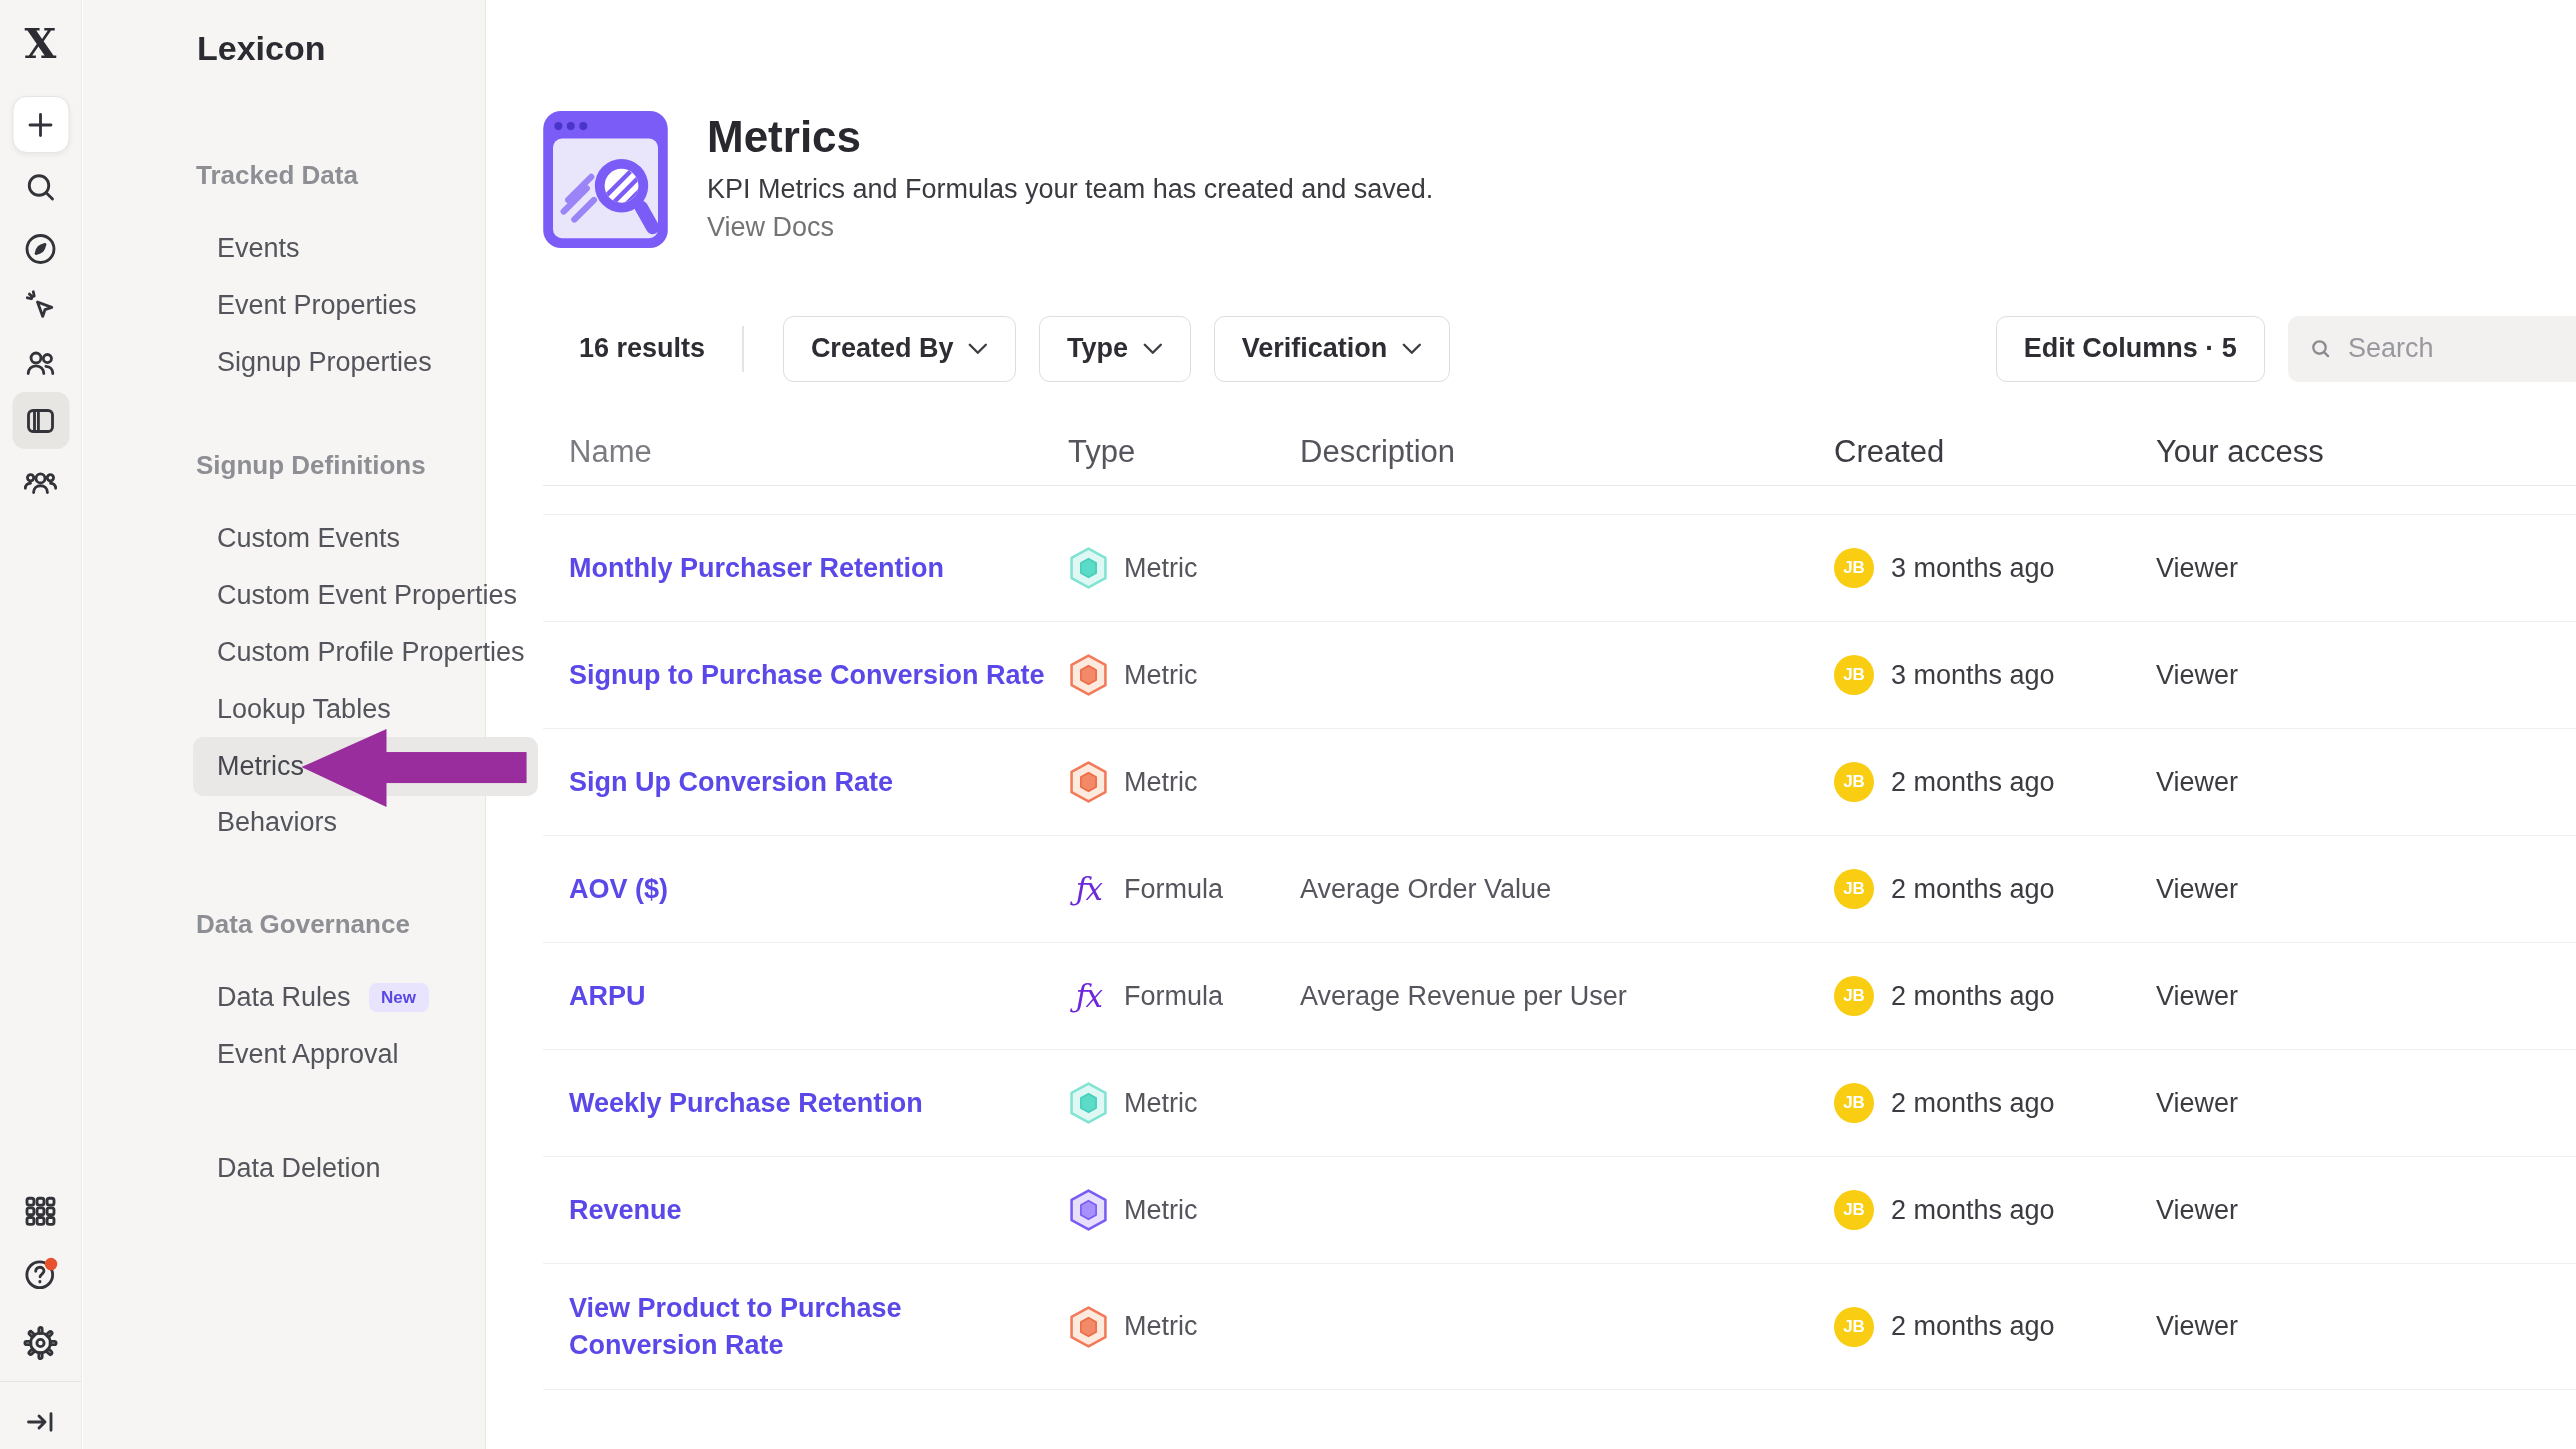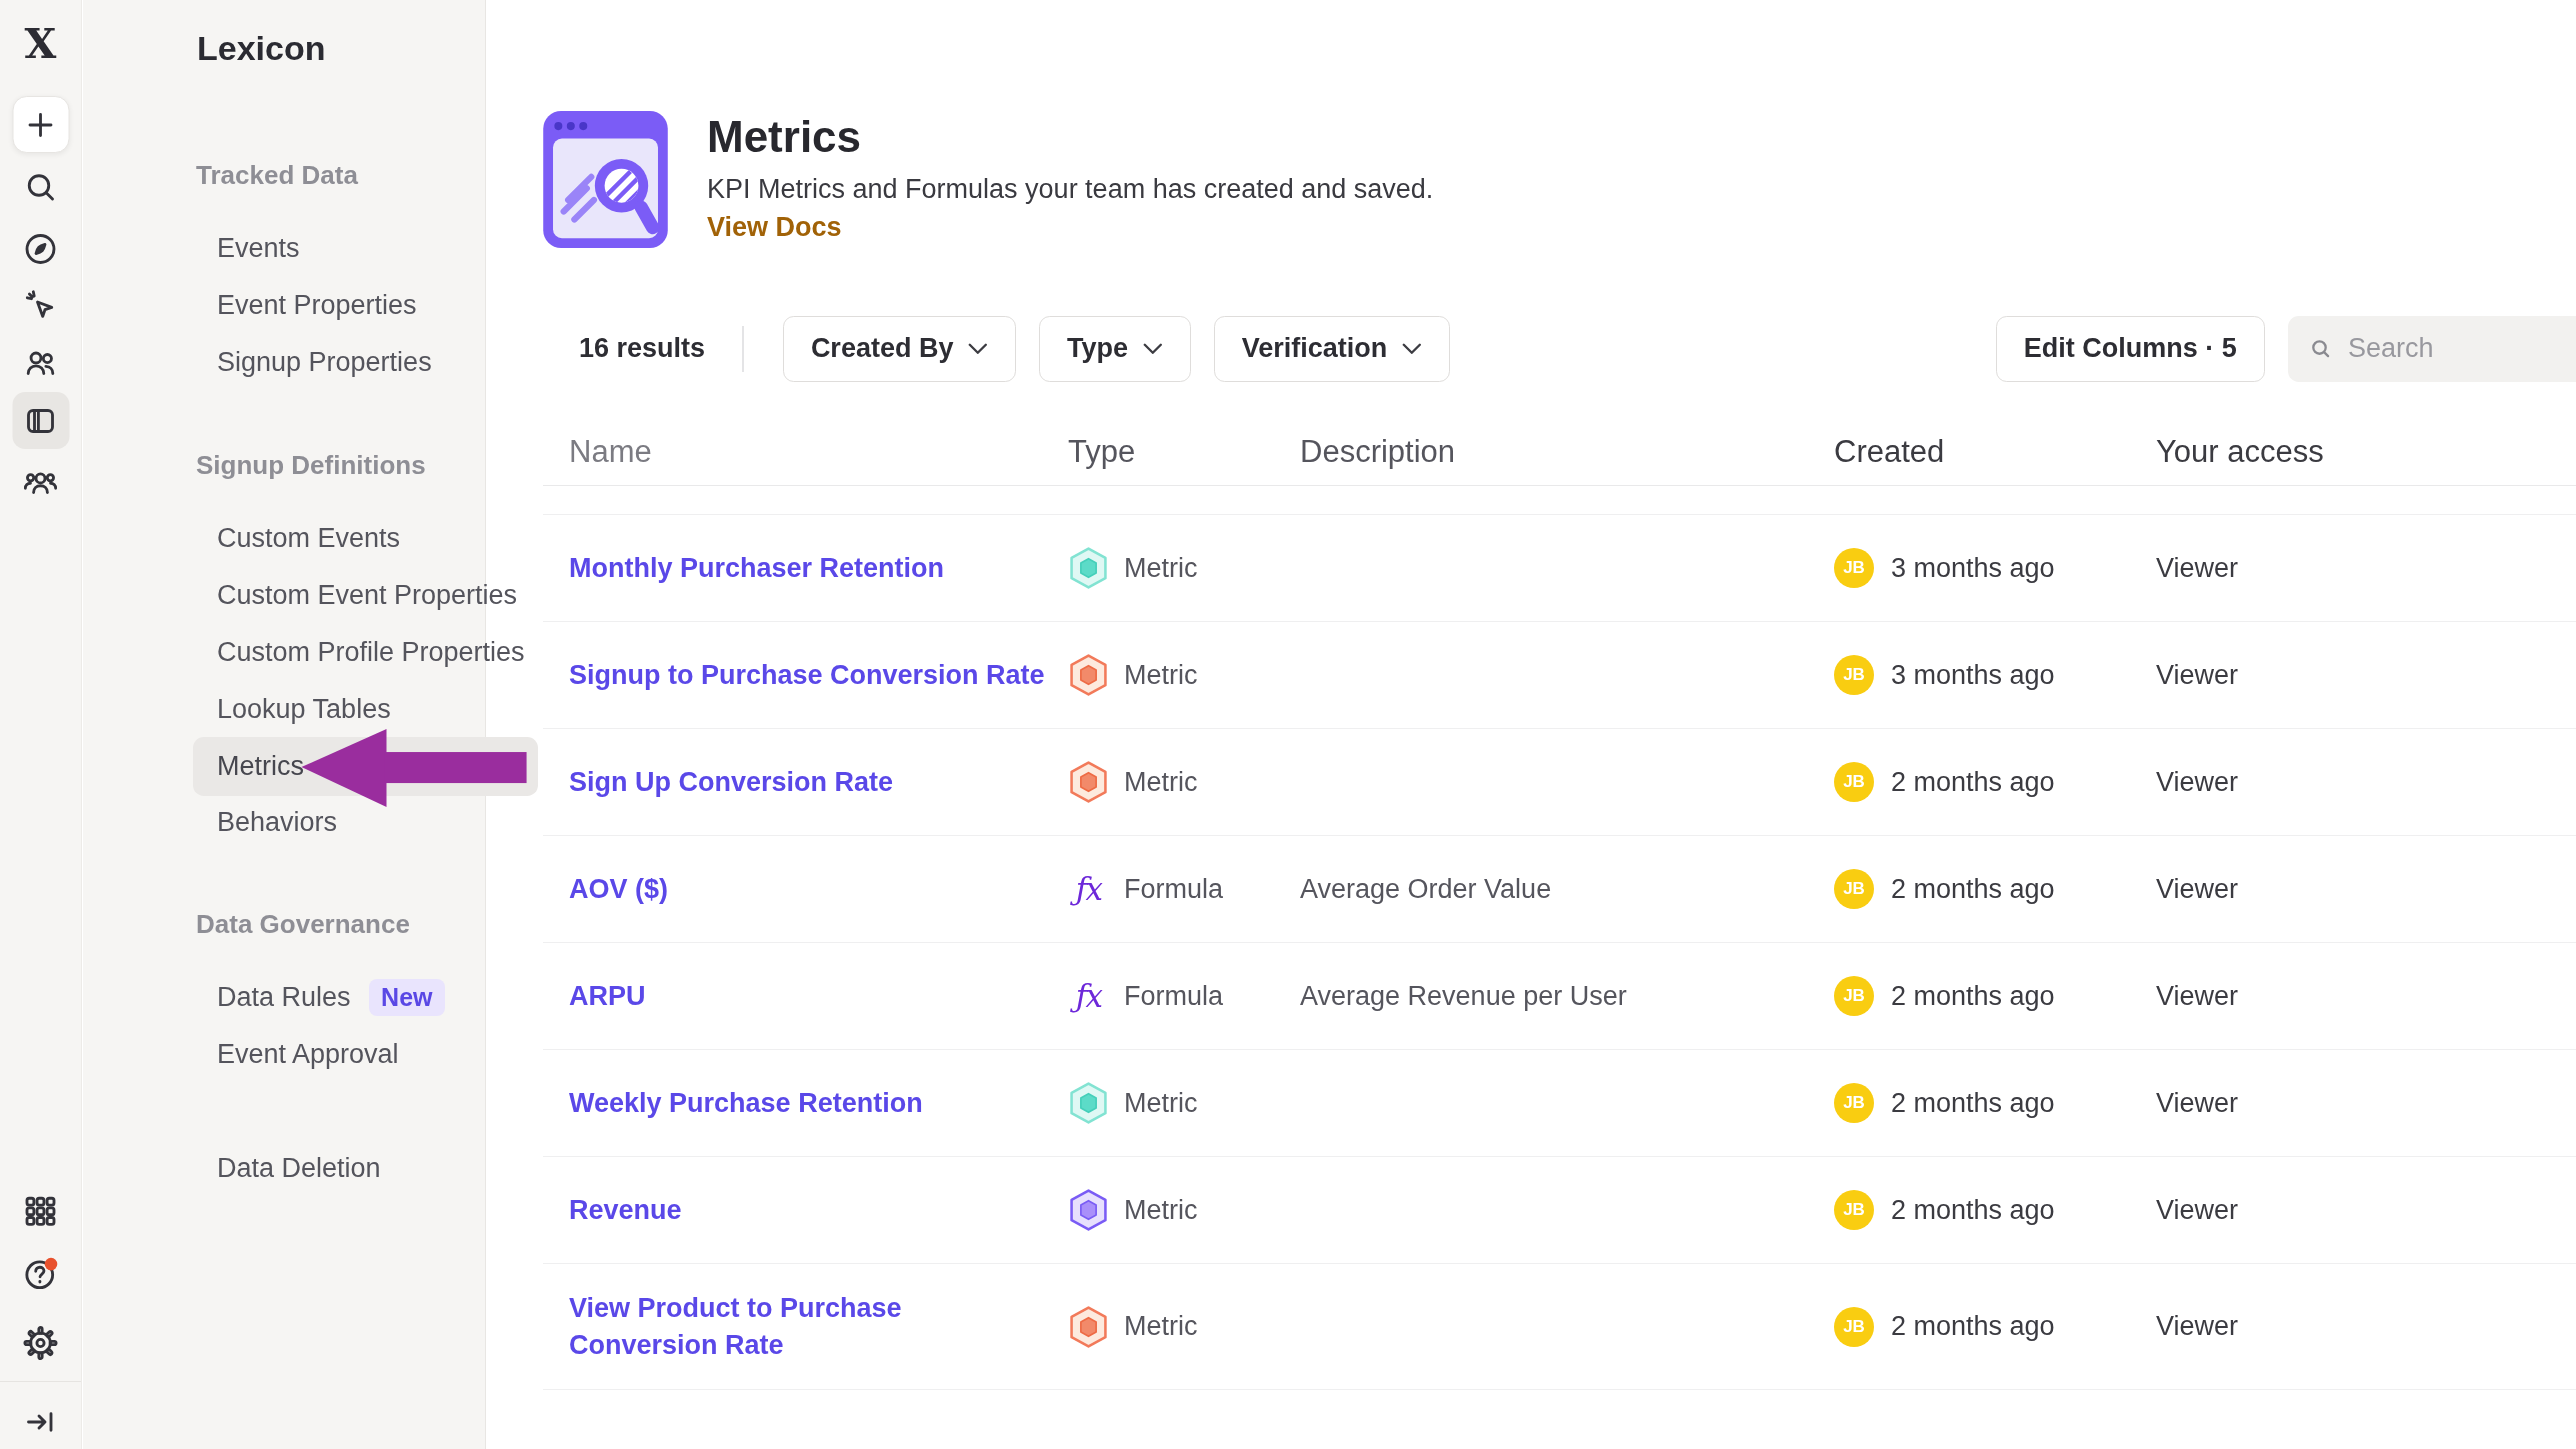--- a/index.html
+++ b/index.html
@@ -21,33 +21,33 @@
 
   
   .nav { position:absolute; left:83px; top:0; bottom:0; width:403px; background:#f6f5f3;
          border-right:0.9px solid #e8e6e3; z-index:2; }
   .nav-title { position:absolute; left:114px; top:28.5px; font-size:34px; font-weight:bold; color:#2b2b32; }
   .sec { position:absolute; left:113px; height:53px; display:flex; align-items:center;
          font-size:26px; font-weight:600; color:#8e8e95; }
   .item { position:absolute; left:110px; width:345px; height:59px; display:flex; align-items:center;
           padding-left:24px; font-size:27px; color:#54545c; border-radius:10.7px; cursor:pointer; }
   .item.selected { background:#eae8e6; color:#46464e; }
-  .badge { margin-left:18px; background:#e9e4fd; color:#5a48e5; font-size:25px; font-weight:600;
+  .badge { margin-left:18px; background:#e9e4fd; color:#5a48e5; font-size:17px; font-weight:600;
            padding:4.4px 12.5px; border-radius:8px; }
 
   
   .anno { position:absolute; left:301px; top:729px; width:226px; height:78px; z-index:9; pointer-events:none; }
 
   
   .main { position:absolute; left:486px; top:0; right:0; bottom:0; background:#fff; z-index:1; }
   .page-head { position:absolute; left:57px; top:111px; display:flex; gap:39px; }
   .hero-icon { width:125px; height:137px; flex:0 0 auto; }
   .ph-title { font-size:44px; font-weight:bold; color:#28282e; line-height:52px; }
   .ph-sub   { font-size:27px; color:#3a3a40; line-height:39px; margin-top:7.1px; }
-  .ph-link  { font-size:27px; font-weight:700; color:#a16207; line-height:37px; cursor:pointer; }
+  .ph-link  { font-size:27px; font-weight:400; color:#737373; line-height:37px; cursor:pointer; }
 
   .toolbar { position:absolute; left:57px; right:-10.7px; top:313px; height:71px;
              display:flex; align-items:center; }
   .results { margin-left:36px; font-size:27px; font-weight:600; color:#2d2d33; }
   .vdiv { width:1.8px; height:46px; background:#e4e4e6; margin:0 39px 0 37px; }
   .fbtn { height:66px; padding:0 27px; border:1.3px solid #dfdddb; border-radius:10.7px; background:#fff;
           display:flex; align-items:center; gap:15px; font-size:27px; font-weight:600; color:#2d2d33;
           cursor:pointer; margin-right:23px; }
   .fbtn svg { width:19.6px; height:11.6px; stroke:#3c3c42; stroke-width:2.6; fill:none;
               stroke-linecap:round; stroke-linejoin:round; }

